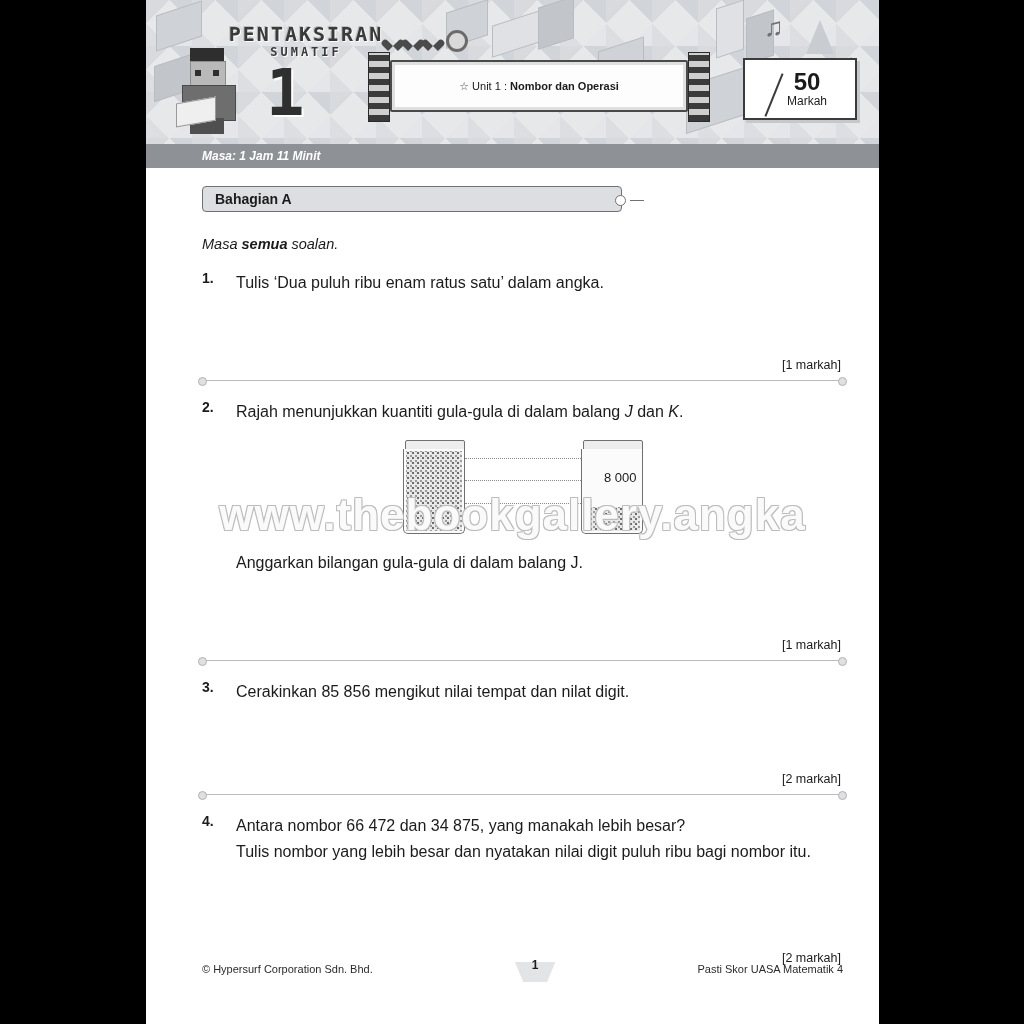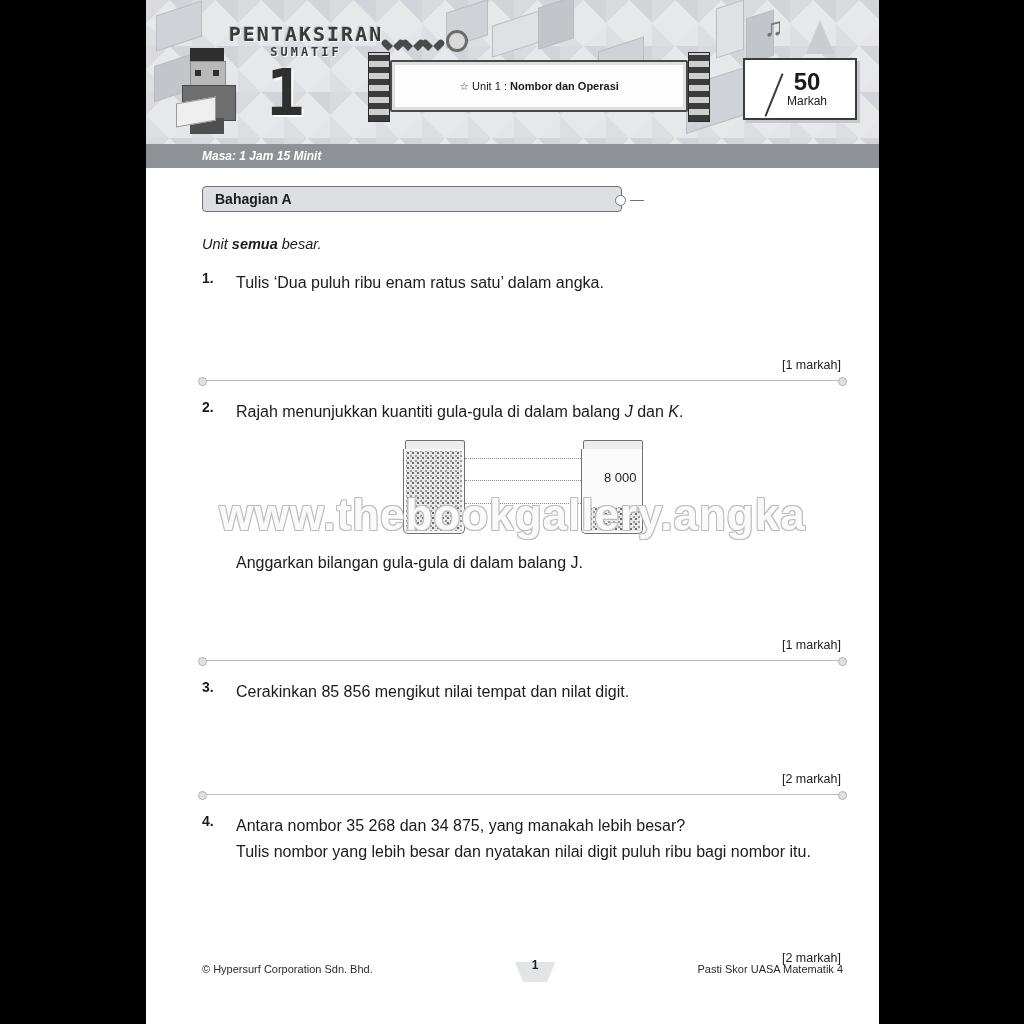--- a/index.html
+++ b/index.html
@@ -421,35 +421,35 @@
     <div class="marks-box">
       <div class="marks-inner">
         <div class="marks-slash"></div>
         <div class="marks-num">50</div>
         <div class="marks-lab">Markah</div>
       </div>
     </div>
   </div>
 
   <div class="timebar">
-    <span>Masa: 1 Jam 15 Minit</span>
+    <span>Masa: 1 Jam 11 Minit</span>
   </div>
 
   <div class="content">
 
     <div class="section-row">
       <div class="section-tag">
         <span>Bahagian A</span>
         <span class="tag-knob"></span>
       </div>
       <div class="connector"></div>
     </div>
 
     <div class="instruction">
-      <span>Unit </span><b>semua</b><span> besar.</span>
+      <span>Masa </span><b>semua</b><span> soalan.</span>
     </div>
 
     <div class="q">
       <div class="q-head">
         <div class="q-num">1.</div>
         <div class="q-text">Tulis ‘Dua puluh ribu enam ratus satu’ dalam angka.</div>
       </div>
       <div class="answer-space"></div>
       <div class="marks-line">[1 markah]</div>
       <div class="divider"></div>
@@ -498,21 +498,21 @@
         <div class="q-text">Cerakinkan 85 856 mengikut nilai tempat dan nilat digit.</div>
       </div>
       <div class="answer-space" style="height:68px;"></div>
       <div class="marks-line">[2 markah]</div>
       <div class="divider"></div>
     </div>
 
     <div class="q">
       <div class="q-head">
         <div class="q-num">4.</div>
-        <div class="q-text">Antara nombor 35 268 dan 34 875, yang manakah lebih besar?</div>
+        <div class="q-text">Antara nombor 66 472 dan 34 875, yang manakah lebih besar?</div>
       </div>
       <div class="q-head">
         <div class="q-num"></div>
         <div class="q-text">Tulis nombor yang lebih besar dan nyatakan nilai digit puluh ribu bagi nombor itu.</div>
       </div>
       <div class="answer-space" style="height:86px;"></div>
       <div class="marks-line">[2 markah]</div>
     </div>
 
   </div>

